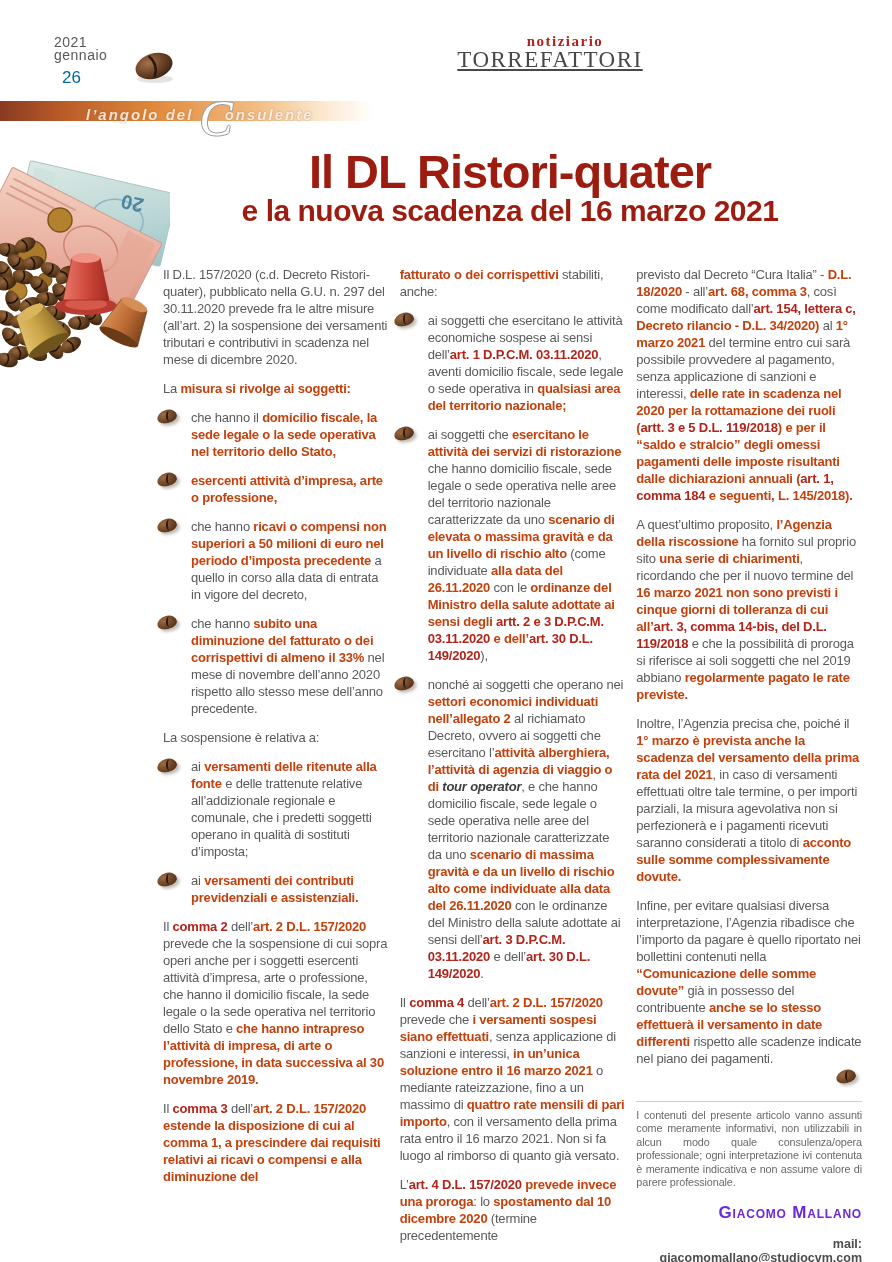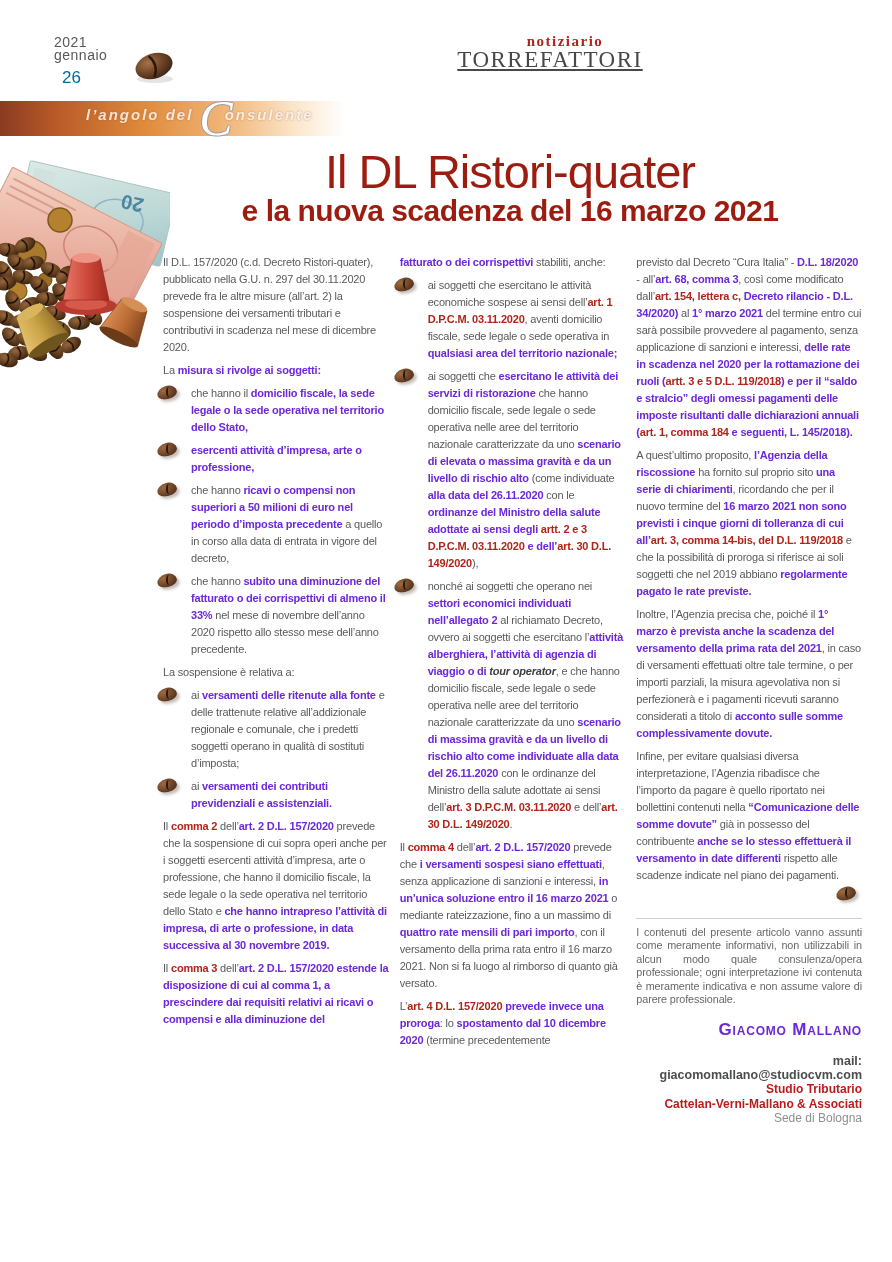--- a/index.html
+++ b/index.html
@@ -10,45 +10,45 @@
   .issue { position:absolute; left:54px; top:36px; width:66px; text-align:left;
            font-size:14px; line-height:13px; color:#58585a; letter-spacing:.5px; }
   .page-num { position:absolute; left:62px; top:68px; font-size:17px; color:#0369a1; }
   .masthead-bean { position:absolute; left:128px; top:46px; }
   .logo { position:absolute; left:420px; top:33px; width:260px; text-align:center;
           font-family:"Liberation Serif", serif; }
   .logo-top { display:block; color:#b3231d; font-weight:700; font-size:15px; letter-spacing:1.5px; margin-left:30px; }
   .logo-main { display:block; color:#47484a; font-size:23px; letter-spacing:1.5px; margin-top:-3px;text-decoration:underline; }
 
   
-  .band { position:absolute; left:0; top:101px; width:345px; height:35px;
-          background:linear-gradient(90deg,#8a3a22 0%,#b85a28 16%,#e08b3c 42%,#f2bb80 68%,#fbe7cd 86%,rgba(255,255,255,0) 100%); }
+  .band { position:absolute; left:0; top:101px; width:345px; height:20px;
+          background:linear-gradient(90deg,#8a3a22 0%,#b85a28 16%,#e08b3c 42%,#f2bb80 68%,#fbe7cd 86%,rgba(255,255,255,0) 100%);padding-left:28px; }
   .band-text { position:absolute; left:86px; top:0; height:27px; display:flex; align-items:center;
                font-style:italic; font-weight:700; letter-spacing:2px; font-size:15px;
                color:rgba(255,255,255,.82); text-shadow:0 0 2px rgba(150,75,20,.55); }
   .band-c { font-family:"Liberation Serif", serif; font-size:50px; font-weight:400; line-height:1;
             color:#ffffff; letter-spacing:0; margin:0 -8px 0 6px; position:relative; top:3px;
             text-shadow:1px 0 0 #9a9a9a,-1px 0 0 #9a9a9a,0 1px 0 #9a9a9a,0 -1px 0 #9a9a9a; }
 
   
   .hero { position:absolute; left:-2px; top:154px; }
 
   
   .title { position:absolute; left:150px; top:144px; width:720px; text-align:center;
-           font-size:47px; font-weight:400; letter-spacing:-1px; color:#9d1c10; }
+           font-size:47px; font-weight:700; letter-spacing:-1px; color:#9d1c10; }
   .subtitle { position:absolute; left:130px; top:194px; width:760px; text-align:center;
               font-size:30px; font-weight:700; letter-spacing:-.5px; color:#9d1c10; }
 
   
   .columns { position:absolute; left:163px; top:254px; width:699px; display:flex; gap:11px; }
   .col { flex:1; min-width:0; }
-  .para { margin:0 0 6px; font-size:11px; line-height:17px; letter-spacing:-.2px; position:relative; }
+  .para { margin:12px 0 6px; font-size:13px; line-height:17px; letter-spacing:-.2px; position:relative; }
   .bullet { padding-left:28px; }
   .run-n { color:#595a5c; }
-  .run-b { color:#6d28d9; font-weight:700; }
+  .run-b { color:#c2410c; font-weight:700; }
   .run-r { color:#b2241a; font-weight:700; }
   .run-bi { color:#3d3e40; font-weight:700; font-style:italic; }
 
   
   .bean { display:inline-block; width:20px; height:13px; border-radius:55% 45% 50% 50% / 60% 60% 45% 45%;
           background:radial-gradient(ellipse at 35% 30%, #9c6b42 0%, #6b4226 55%, #3a2212 100%);
           transform:rotate(-14deg); position:relative; box-shadow:2px 3px 3px rgba(90,70,50,.35); }
   .bean::after { content:""; position:absolute; left:44%; top:6%; width:26%; height:86%;
                  border-radius:50%; border-left:2px solid #2a180b; transform:rotate(14deg); }
   .bullet .bean { position:absolute; left:-6px; top:1px; }

